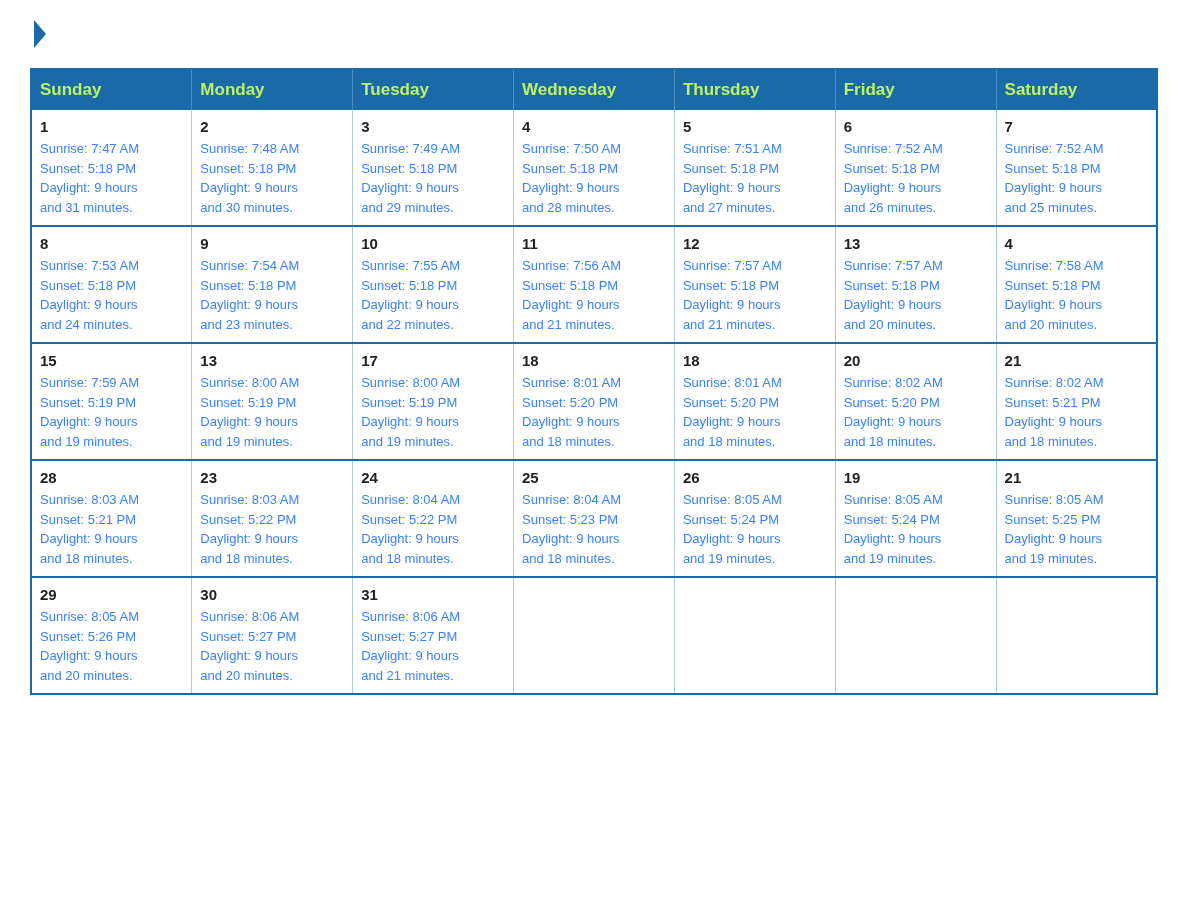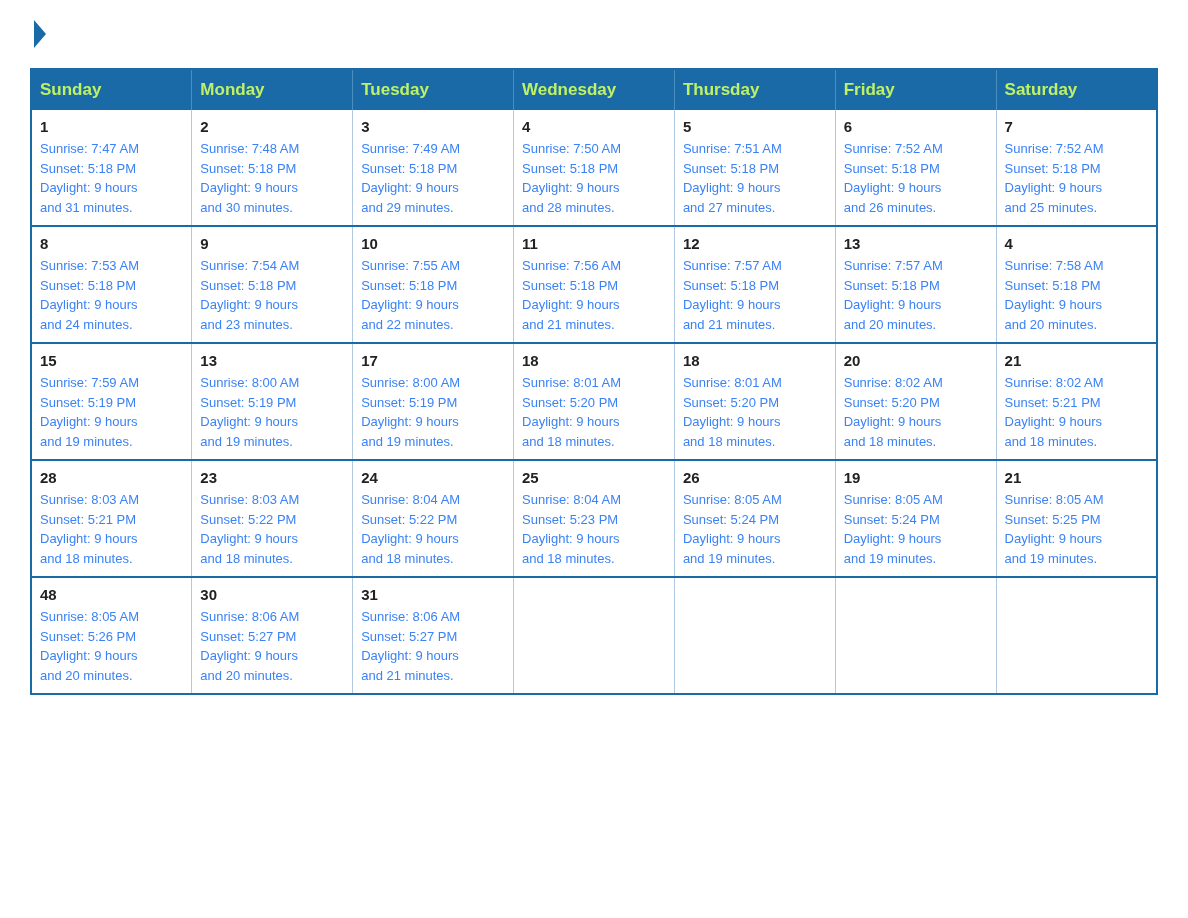--- a/index.html
+++ b/index.html
@@ -252,21 +252,21 @@
           <span class="day-number">19</span>
           <div class="day-info">Sunrise: 8:05 AM<br>Sunset: 5:24 PM<br>Daylight: 9 hours<br>and 19 minutes.</div>
         </td>
         <td>
           <span class="day-number">21</span>
           <div class="day-info">Sunrise: 8:05 AM<br>Sunset: 5:25 PM<br>Daylight: 9 hours<br>and 19 minutes.</div>
         </td>
       </tr>
       <tr>
         <td>
-          <span class="day-number">48</span>
+          <span class="day-number">29</span>
           <div class="day-info">Sunrise: 8:05 AM<br>Sunset: 5:26 PM<br>Daylight: 9 hours<br>and 20 minutes.</div>
         </td>
         <td>
           <span class="day-number">30</span>
           <div class="day-info">Sunrise: 8:06 AM<br>Sunset: 5:27 PM<br>Daylight: 9 hours<br>and 20 minutes.</div>
         </td>
         <td>
           <span class="day-number">31</span>
           <div class="day-info">Sunrise: 8:06 AM<br>Sunset: 5:27 PM<br>Daylight: 9 hours<br>and 21 minutes.</div>
         </td>

